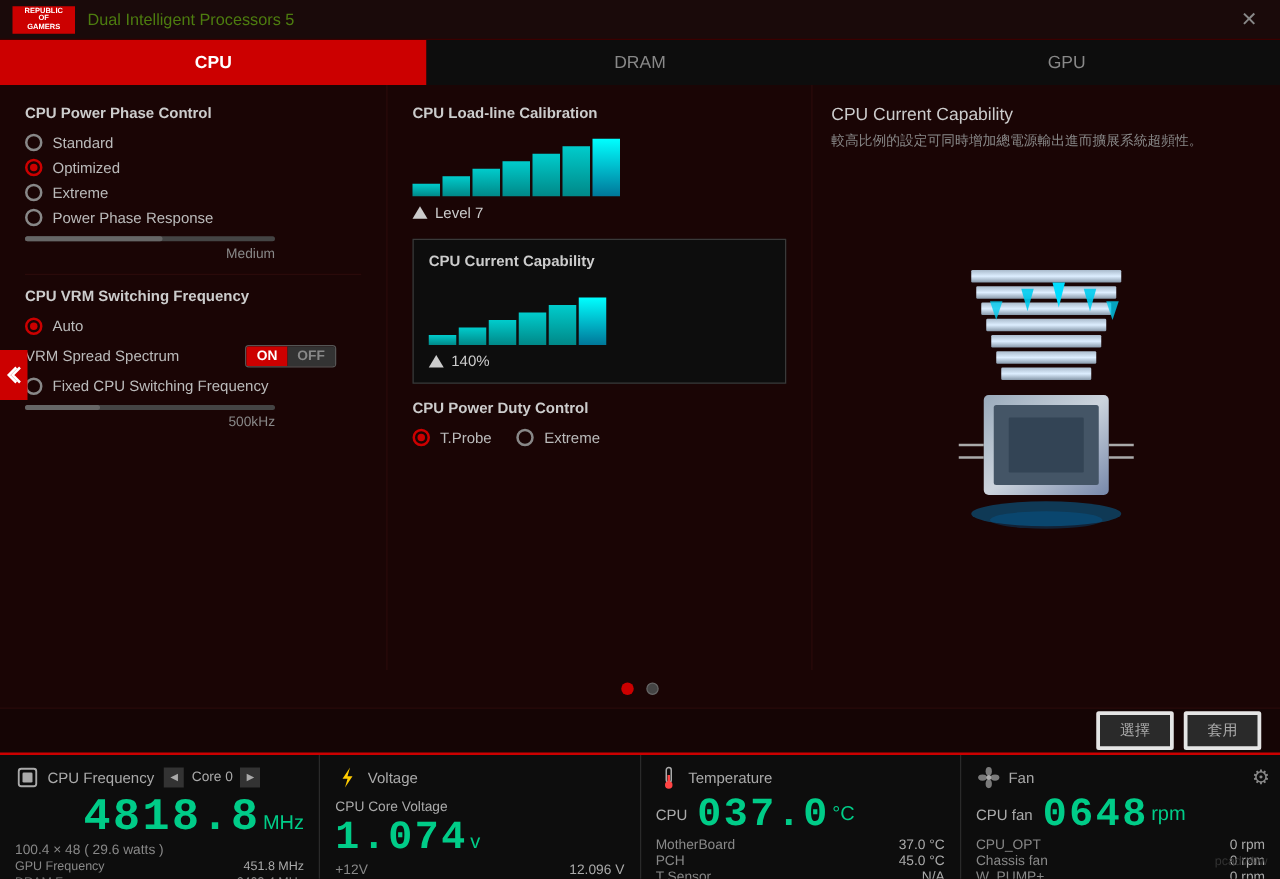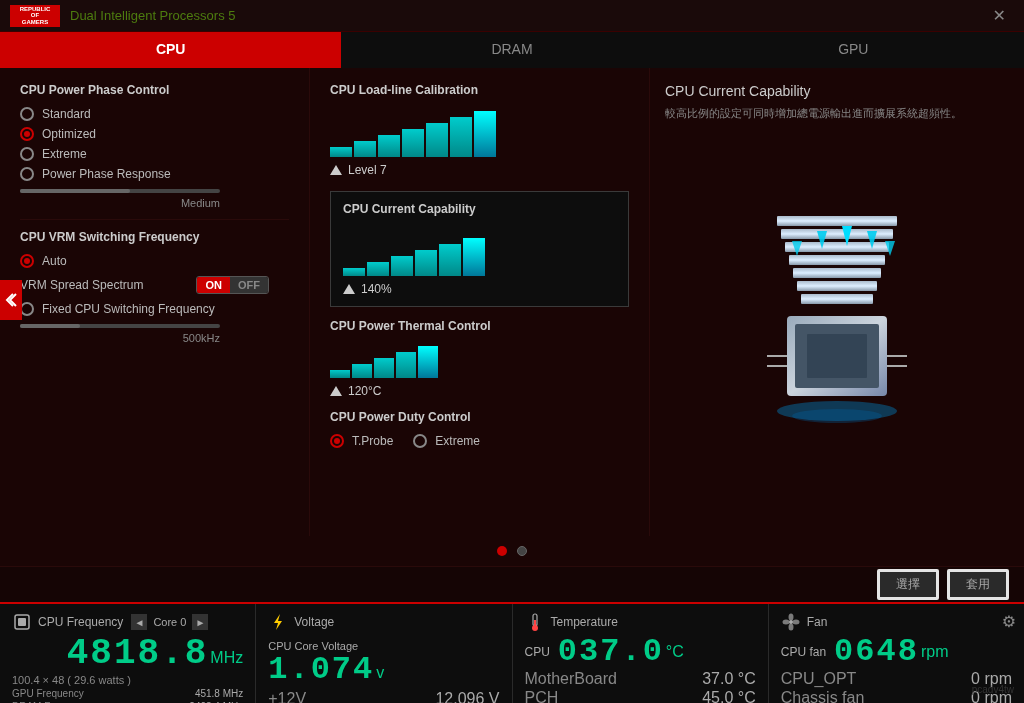--- a/index.html
+++ b/index.html
@@ -380,21 +380,21 @@
       background: #333;
       color: #aaa;
       font-size: 10px;
       cursor: pointer;
       margin: 0 4px;
     }
 
     .voltage-row {
       display: flex;
       justify-content: space-between;
-      font-size: 16px;
+      font-size: 11px;
       color: #888;
       margin-top: 1px;
     }
     .voltage-row span:last-child { color: #aaa; }
 
     
     .settings-icon {
       position: absolute;
       top: 8px;
       right: 8px;
@@ -523,34 +523,20 @@
         <div class="stair-bar" style="width:22px;height:26px;"></div>
         <div class="stair-bar" style="width:22px;height:32px;"></div>
         <div class="stair-bar" style="width:22px;height:38px;background:linear-gradient(180deg,#00ffff 0%,#007799 100%);"></div>
       </div>
       <div class="chart-arrow-row">
         <div class="arrow-up"></div>
         <span>140%</span>
       </div>
     </div>
 
-    <div style="margin-bottom:12px;">
-      <div class="section-title">CPU Power Thermal Control</div>
-      <div class="stair-chart" style="height:35px;">
-        <div class="stair-bar" style="width:20px;height:8px;"></div>
-        <div class="stair-bar" style="width:20px;height:14px;"></div>
-        <div class="stair-bar" style="width:20px;height:20px;"></div>
-        <div class="stair-bar" style="width:20px;height:26px;"></div>
-        <div class="stair-bar" style="width:20px;height:32px;background:linear-gradient(180deg,#00ffff 0%,#007799 100%);"></div>
-      </div>
-      <div class="chart-arrow-row">
-        <div class="arrow-up"></div>
-        <span>120°C</span>
-      </div>
-    </div>
 
     <div>
       <div class="section-title">CPU Power Duty Control</div>
       <div style="display:flex;align-items:center;gap:20px;margin-top:6px;">
         <div class="radio-item">
           <div class="radio-circle selected"></div>
           <span>T.Probe</span>
         </div>
         <div class="radio-item">
           <div class="radio-circle"></div>

